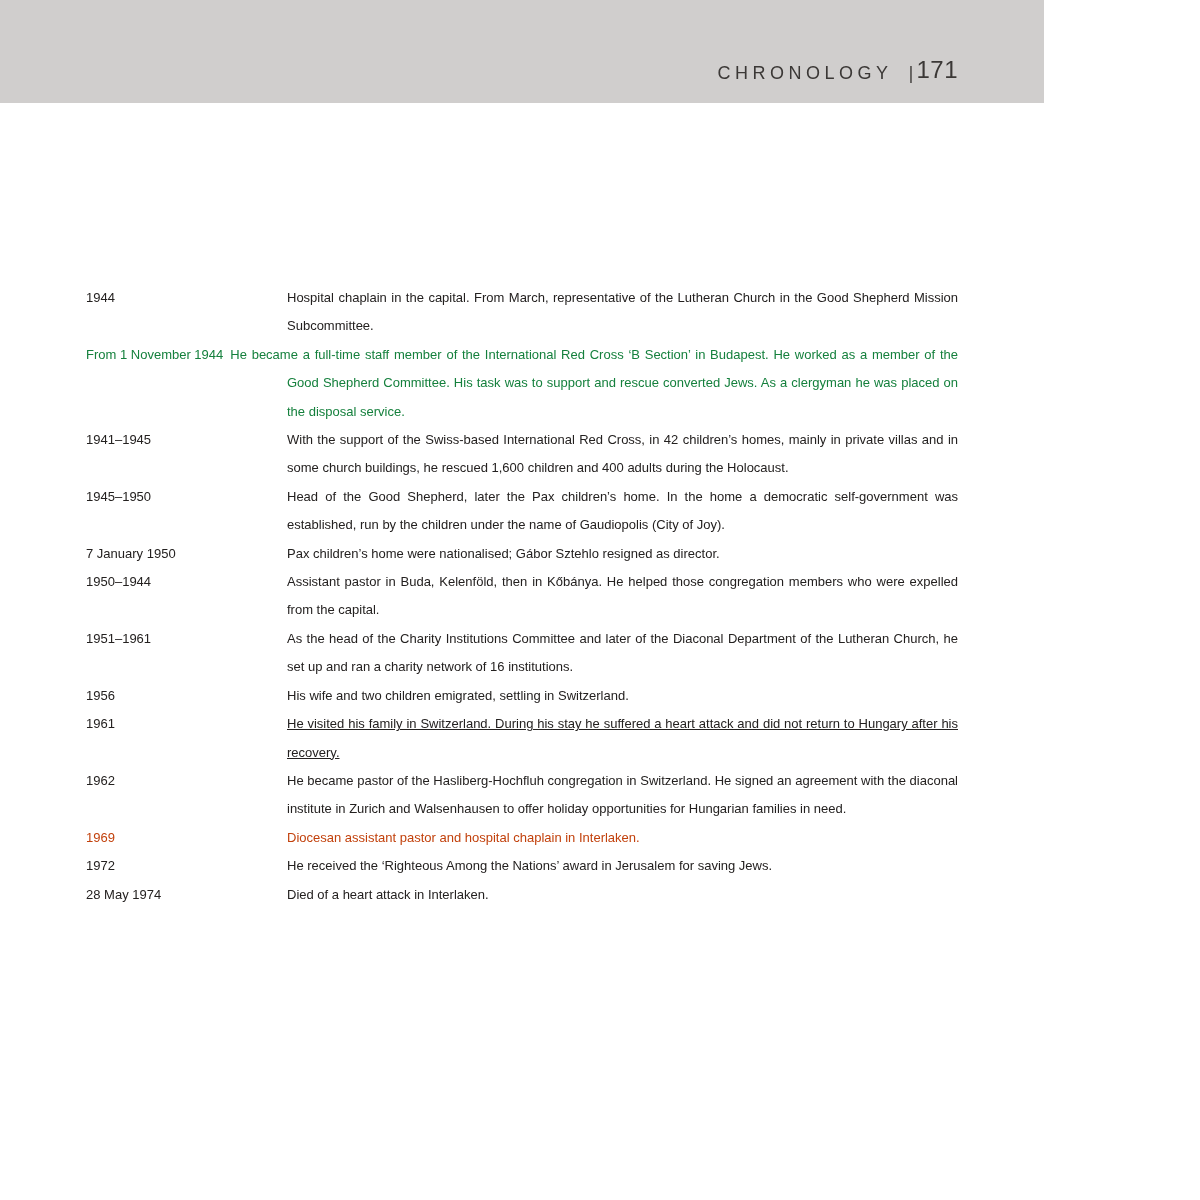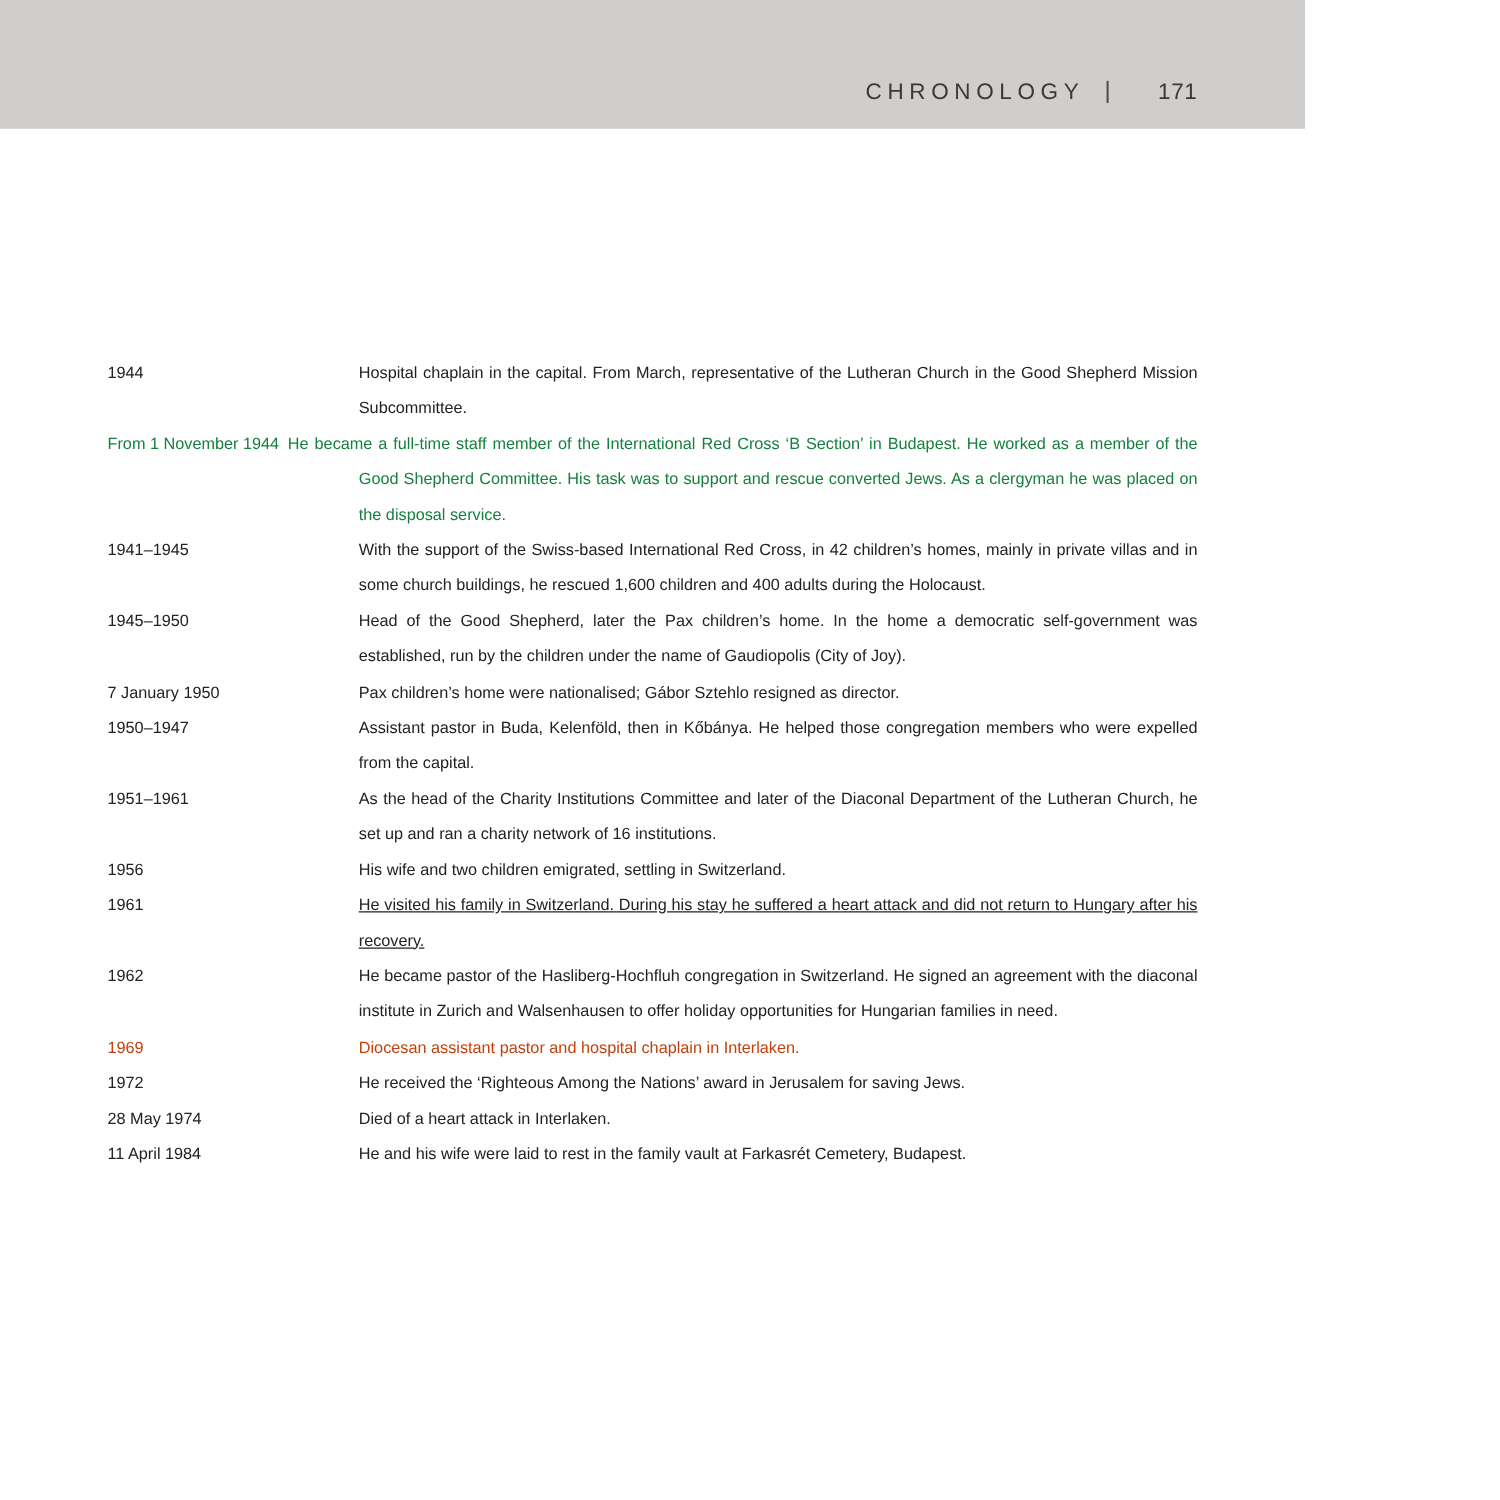--- a/index.html
+++ b/index.html
@@ -30,23 +30,22 @@
     font-weight: 400;
   }
   .header-sep {
     font-size: 19px;
     font-weight: 300;
     margin-left: 16px;
     margin-right: 3px;
     color: #4a4745;
   }
   .page-number {
-    font-size: 18px;
+    font-size: 24px;
     letter-spacing: 0.5px;
-    margin-left: 35px;
   }
   .chronology {
     padding: 181px 86px 0 86px;
   }
   .entry {
     position: relative;
     padding-left: 201px;
     font-size: 13px;
     line-height: 28.4px;
     color: #242120;
@@ -86,32 +85,31 @@
       <p class="entry" style="color: rgb(36, 33, 32);"><span class="date">1944</span><span class="desc">Hospital chaplain in the capital. From March, representative of the Lutheran Church in the Good Shepherd Mission Subcommittee.</span></p>
 
       <p class="entry run-in" style="color: #15803d;"><span class="date">From 1 November 1944</span><span class="desc">He became a full-time staff member of the International Red Cross ‘B Section’ in Budapest. He worked as a member of the Good Shepherd Committee. His task was to support and rescue converted Jews. As a clergyman he was placed on the disposal service.</span></p>
 
       <p class="entry" style="color: rgb(36, 33, 32);"><span class="date">1941–1945</span><span class="desc">With the support of the Swiss-based International Red Cross, in 42 children’s homes, mainly in private villas and in some church buildings, he rescued 1,600 children and 400 adults during the Holocaust.</span></p>
 
       <p class="entry" style="color: rgb(36, 33, 32);"><span class="date">1945–1950</span><span class="desc">Head of the Good Shepherd, later the Pax children’s home. In the home a democratic self-government was established, run by the children under the name of Gaudiopolis (City of Joy).</span></p>
 
       <p class="entry" style="color: rgb(36, 33, 32);"><span class="date">7 January 1950</span><span class="desc">Pax children’s home were nationalised; Gábor Sztehlo resigned as director.</span></p>
 
-      <p class="entry" style="color: rgb(36, 33, 32);"><span class="date">1950–1947</span><span class="desc">Assistant pastor in Buda, Kelenföld, then in Kőbánya. He helped those congregation members who were expelled from the capital.</span></p>
+      <p class="entry" style="color: rgb(36, 33, 32);"><span class="date">1950–1944</span><span class="desc">Assistant pastor in Buda, Kelenföld, then in Kőbánya. He helped those congregation members who were expelled from the capital.</span></p>
 
       <p class="entry" style="color: rgb(36, 33, 32);"><span class="date">1951–1961</span><span class="desc">As the head of the Charity Institutions Committee and later of the Diaconal Department of the Lutheran Church, he set up and ran a charity network of 16 institutions.</span></p>
 
       <p class="entry" style="color: rgb(36, 33, 32);"><span class="date">1956</span><span class="desc">His wife and two children emigrated, settling in Switzerland.</span></p>
 
       <p class="entry" style="color: rgb(36, 33, 32); text-decoration: underline;"><span class="date">1961</span><span class="desc">He visited his family in Switzerland. During his stay he suffered a heart attack and did not return to Hungary after his recovery.</span></p>
 
       <p class="entry" style="color: rgb(36, 33, 32);"><span class="date">1962</span><span class="desc">He became pastor of the Hasliberg-Hochfluh congregation in Switzerland. He signed an agreement with the diaconal institute in Zurich and Walsenhausen to offer holiday opportunities for Hungarian families in need.</span></p>
 
       <p class="entry" style="color: #c2410c;"><span class="date">1969</span><span class="desc">Diocesan assistant pastor and hospital chaplain in Interlaken.</span></p>
 
       <p class="entry" style="color: rgb(36, 33, 32);"><span class="date">1972</span><span class="desc">He received the ‘Righteous Among the Nations’ award in Jerusalem for saving Jews.</span></p>
 
       <p class="entry" style="color: rgb(36, 33, 32);"><span class="date">28 May 1974</span><span class="desc">Died of a heart attack in Interlaken.</span></p>
 
-      <p class="entry" style="color: rgb(36, 33, 32);"><span class="date">11 April 1984</span><span class="desc">He and his wife were laid to rest in the family vault at Farkasrét Cemetery, Budapest.</span></p>
     </main>
 
 </div>
 
 </body></html>

